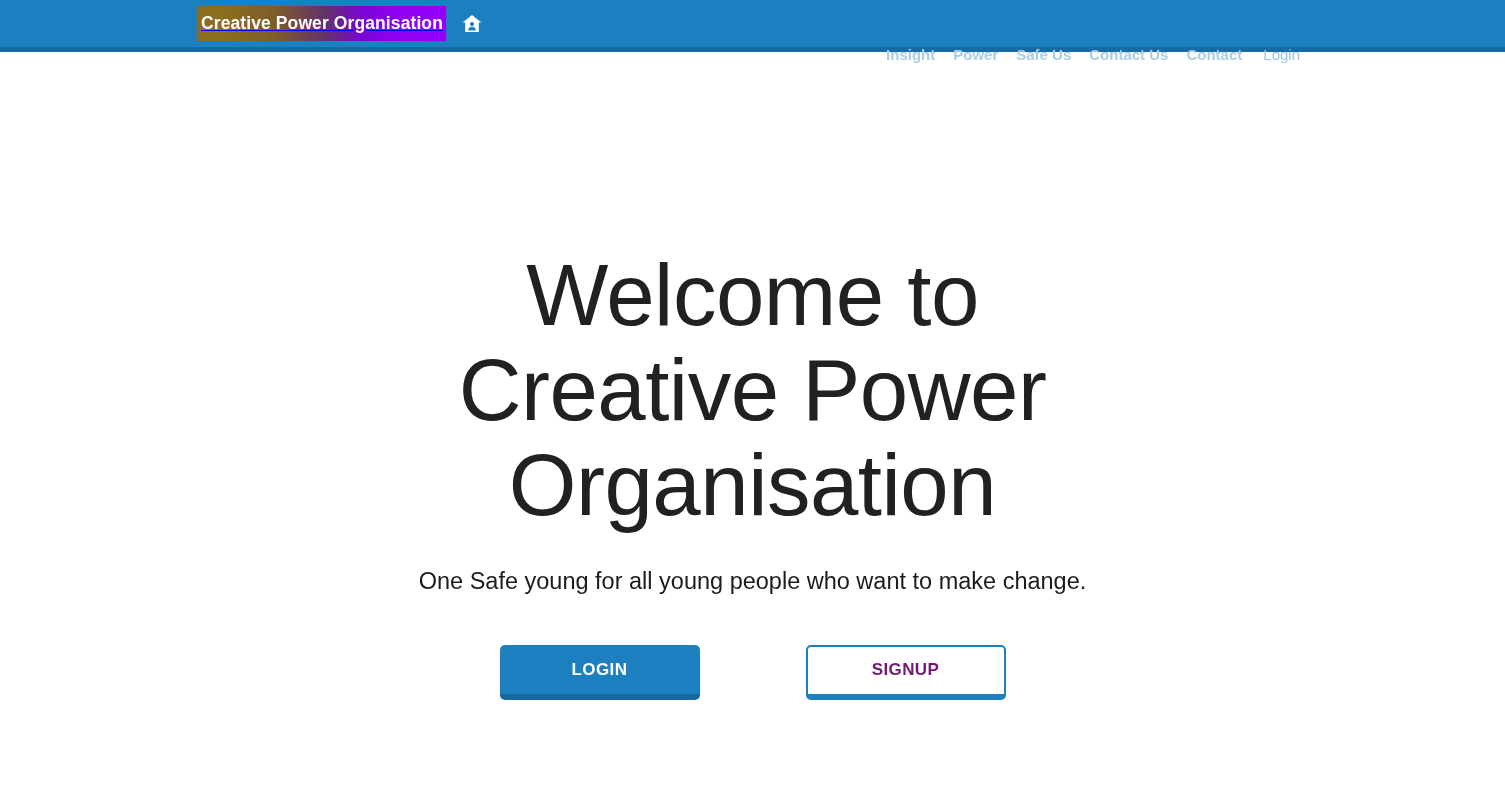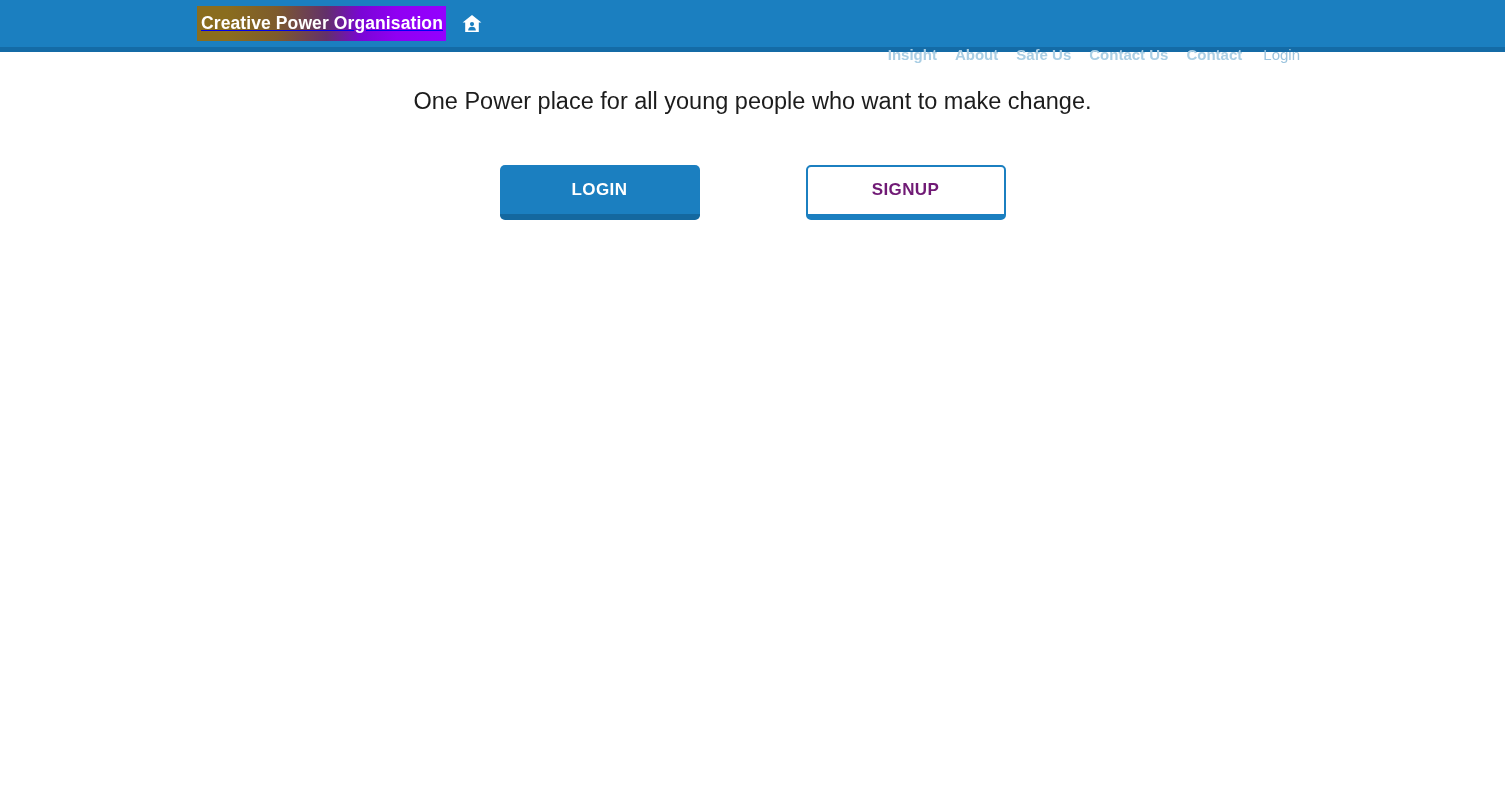--- a/index.html
+++ b/index.html
@@ -191,31 +191,32 @@
             <path fill="#ffffff" d="M12 3 2.6 10.4h2.6V20h13.6v-9.6h2.6L12 3z"></path>
             <circle cx="12" cy="12.1" r="2.1" fill="#1b7fc0"></circle>
             <path fill="#1b7fc0" d="M8.2 18.1c0-2.1 1.7-3.3 3.8-3.3s3.8 1.2 3.8 3.3v.4H8.2v-.4z"></path>
           </svg>
         </span>
       </a>
     </div>
 
     <nav class="nav-links">
       <a class="nav-link" href="#">Insight</a>
-      <a class="nav-link" href="#">About</a>
+      <a class="nav-link" href="#">Power</a>
       <a class="nav-link" href="#">Safe Us</a>
       <a class="nav-link" href="#">Contact Us</a>
       <a class="nav-link" href="#">Contact</a>
       <a class="nav-link login-link" href="#">Login</a>
     </nav>
 
   </div>
 </header>
 
 <main class="hero">
-
-  <p class="hero-subtitle">One Power place for all young people who want to make change.</p>
+  <h1 class="hero-title">Welcome to Creative Power Organisation</h1>
+
+  <p class="hero-subtitle">One Safe young for all young people who want to make change.</p>
 
   <div class="hero-buttons">
     <a class="btn btn-login" href="#">LOGIN</a>
     <a class="btn btn-signup" href="#">SIGNUP</a>
   </div>
 </main>
 
 </body></html>

